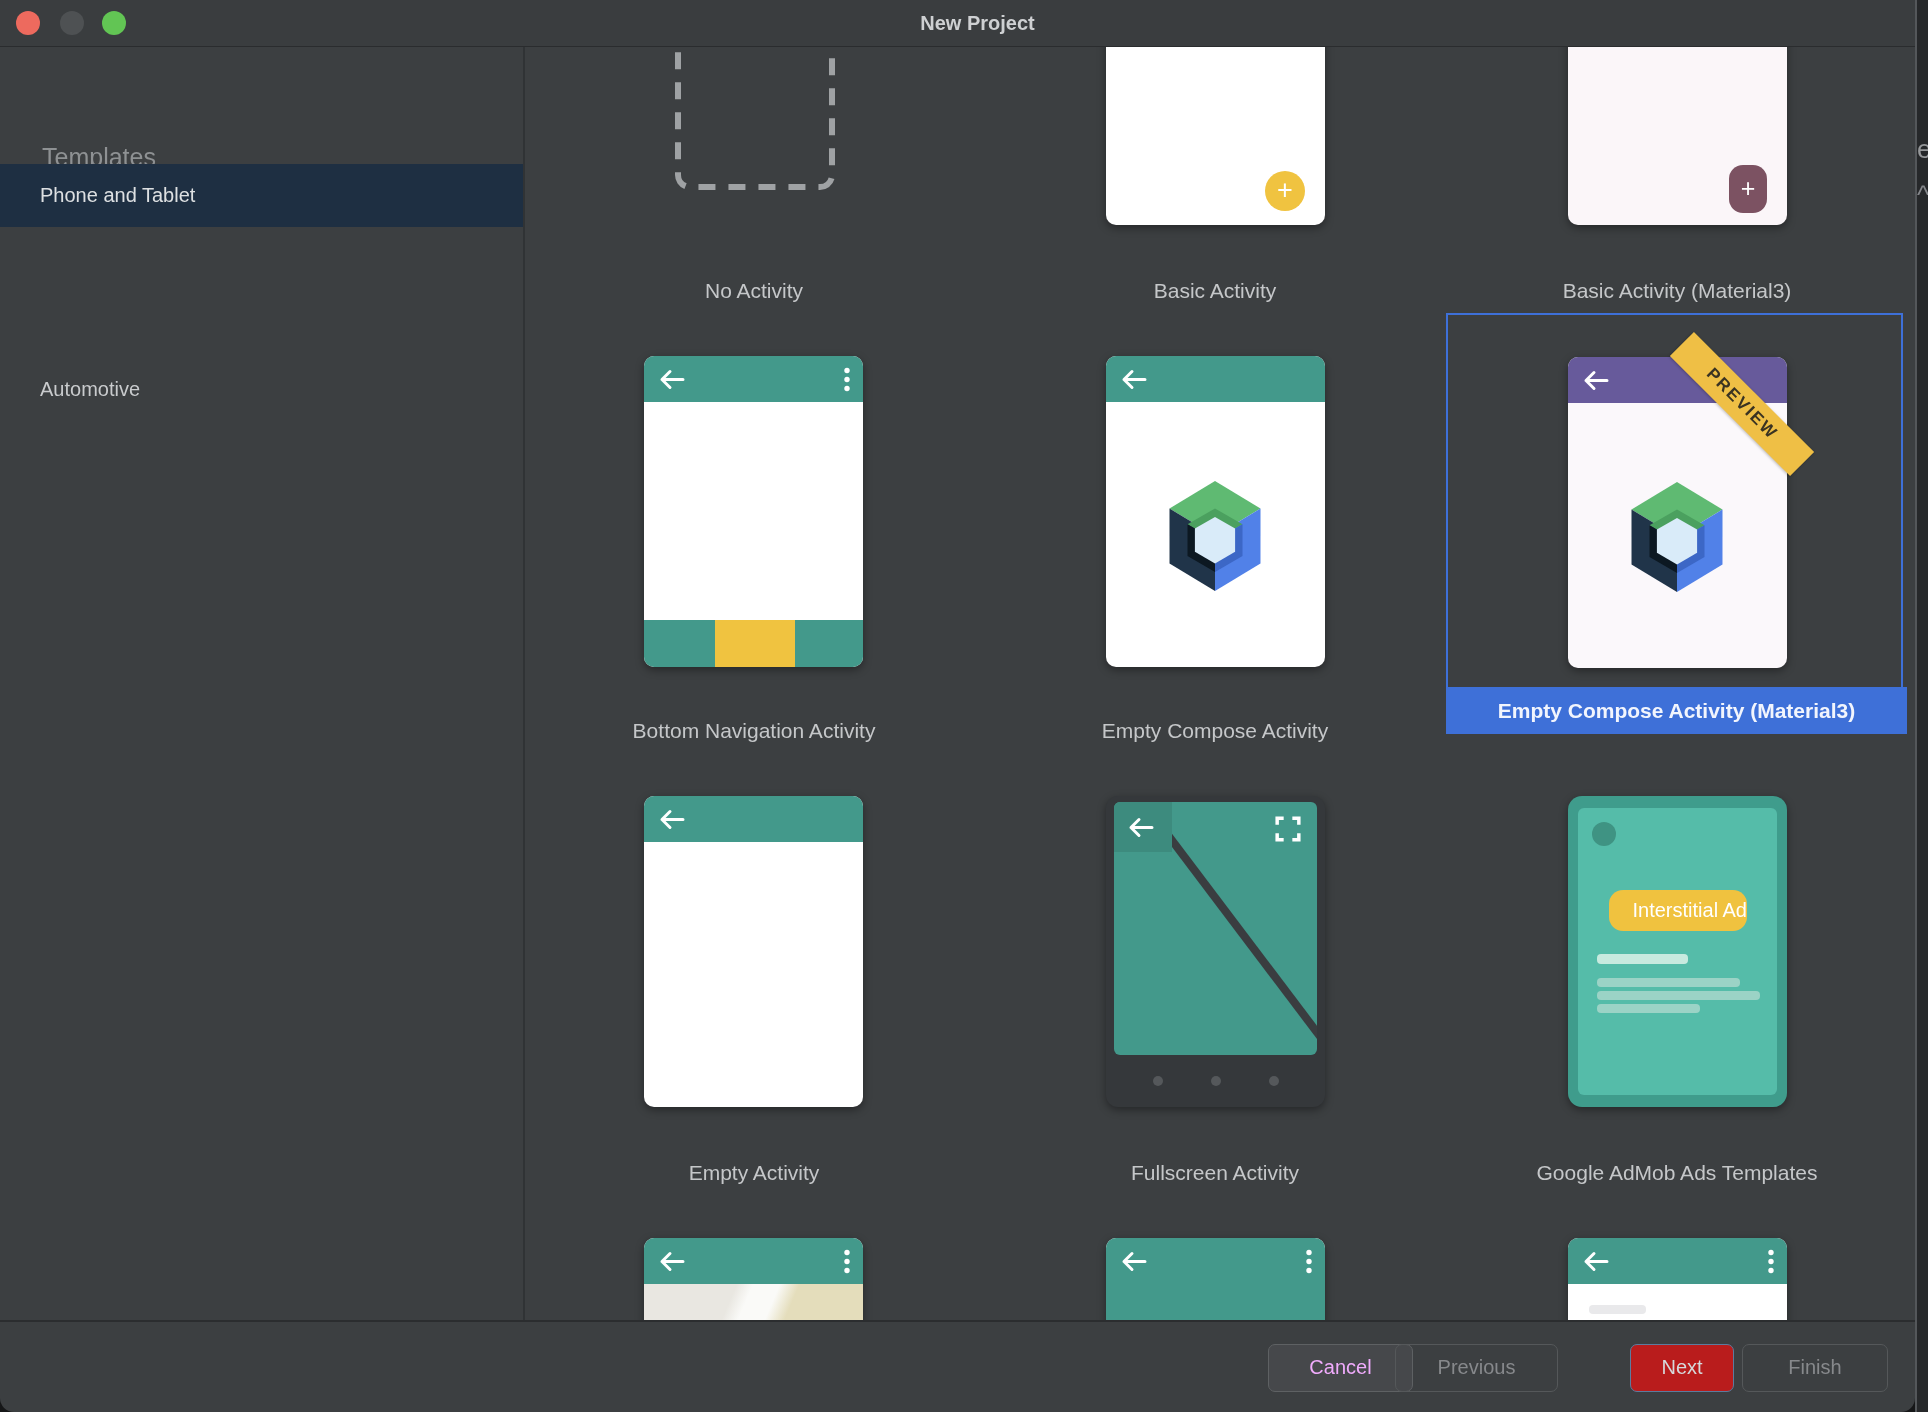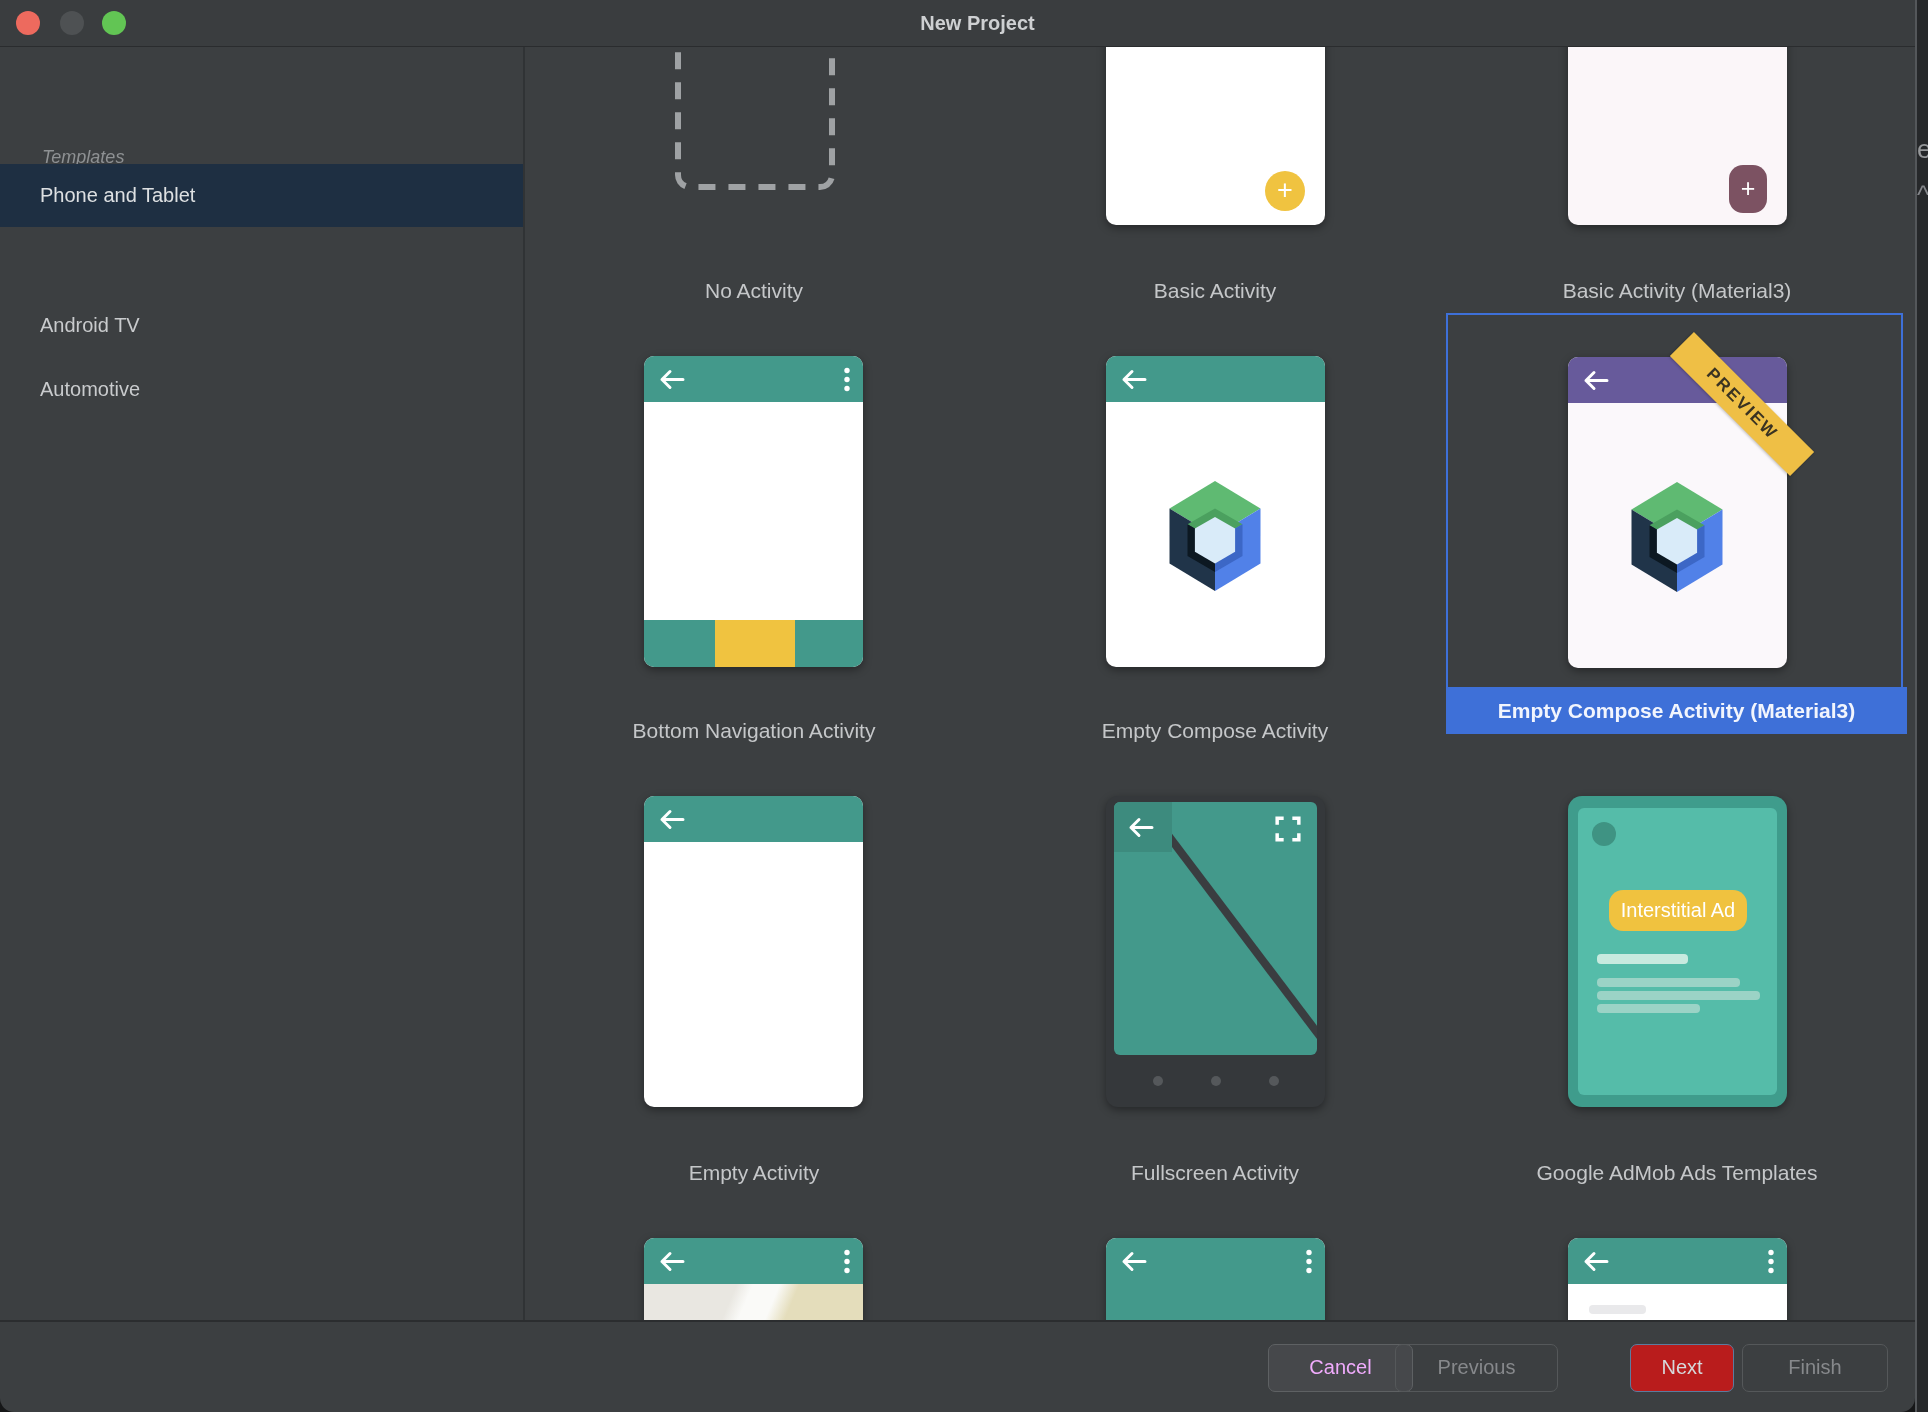--- a/index.html
+++ b/index.html
@@ -17,21 +17,21 @@
   #tl-close { left:16px; background:#ed6a5e; }
   #tl-min   { left:60px; background:#4e5153; }
   #tl-zoom  { left:102px; background:#62c554; }
   #win-title { position:absolute; left:0; right:0; top:0; height:47px; line-height:47px;
                text-align:center; font-size:20px; font-weight:bold; color:#ced0d2;padding-left:40px; }
 
   
   #sidebar { position:absolute; left:0; top:47px; width:525px; height:1273px;
              border-right:2px solid #303335; }
   .sb-header { position:absolute; left:42px; top:84px; height:52px; line-height:52px;
-               font-size:18px; color:#8e9193;font-style:italic; }
+               font-size:25px; color:#8e9193; }
   .sb-item { position:absolute; left:0; width:100%; height:63px; line-height:63px;
              padding-left:40px; font-size:20px; color:#c9cbcd; cursor:default; }
   .sb-item.selected { background:#1e2f42; color:#dde0e2; }
 
   
   #content { position:absolute; left:525px; top:47px; width:1388px; height:1273px; overflow:hidden; }
 
   .tpl-label { position:absolute; width:360px; text-align:center; font-size:21px; color:#c5c7c9; }
 
   .card { position:absolute; width:219px; height:311px; background:#ffffff; border-radius:10px;
@@ -75,21 +75,21 @@
   .fs-icon { position:absolute; right:16px; top:14px; }
   .fs-dot { position:absolute; width:10px; height:10px; border-radius:50%; background:#55585b; top:280px; }
 
   
   .ad-card { background:#3f9c8c; border-radius:14px; }
   .ad-screen { position:absolute; left:10px; top:12px; width:199px; height:287px; background:#55bca9;
                border-radius:6px; }
   .ad-camera { position:absolute; left:14px; top:14px; width:24px; height:24px; border-radius:50%;
                background:#3f9383; }
   .ad-badge { position:absolute; left:41px; top:94px; width:138px; height:41px; border-radius:14px;
-              background:#f0c23f; color:#fff; font-size:20px; text-align:center; line-height:41px; }
+              background:#f0c23f; color:#fff; font-size:20px; text-align:right; line-height:41px; }
   .ad-line { position:absolute; border-radius:4px; background:#9bd3c6; height:9px; }
 
   
   .map-body { position:absolute; left:0; right:0; top:46px; bottom:0;
               background:linear-gradient(113deg,#e9e7e1 0%,#e9e7e1 28%,#fafaf8 33%,#fafaf8 41%,#e4ddbb 47%,#e4ddbb 100%); }
   .teal-body { position:absolute; left:0; right:0; top:46px; bottom:0; background:#43998b; }
   .skel-line { position:absolute; left:21px; top:67px; width:57px; height:9px;
                background:#e9e9eb; border-radius:4px; }
 
   
@@ -115,21 +115,20 @@
     <div id="titlebar">
       <div class="tl" id="tl-close"></div>
       <div class="tl" id="tl-min"></div>
       <div class="tl" id="tl-zoom"></div>
       <div id="win-title">New Project</div>
     </div>
 
     <div id="sidebar">
       <div class="sb-header">Templates</div>
       <div class="sb-item selected" style="top:117px">Phone and Tablet</div>
-      <div class="sb-item" style="top:247px">Android TV</div>
       <div class="sb-item" style="top:311px">Automotive</div>
     </div>
 
     <div id="content">
 
       <svg style="position:absolute;left:149px;top:-36px" width="162" height="180">
         <rect x="4" y="4" width="154" height="172" rx="12" fill="none" stroke="#9fa2a4" stroke-width="6" stroke-dasharray="17 13"></rect>
       </svg>
 
       <div class="card" style="left:581px;top:-133px">

